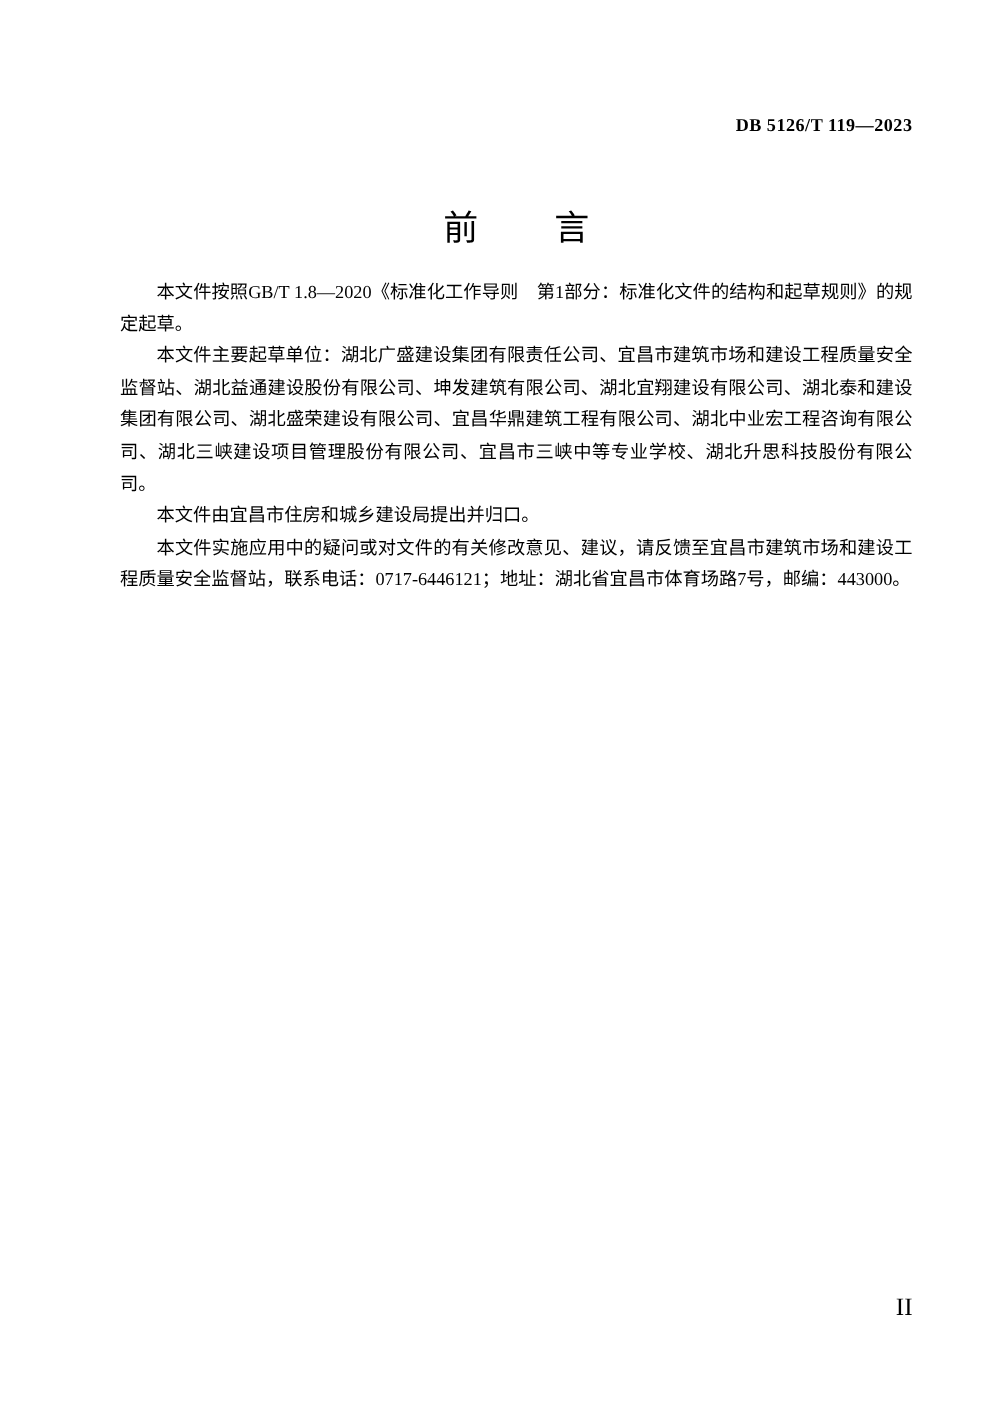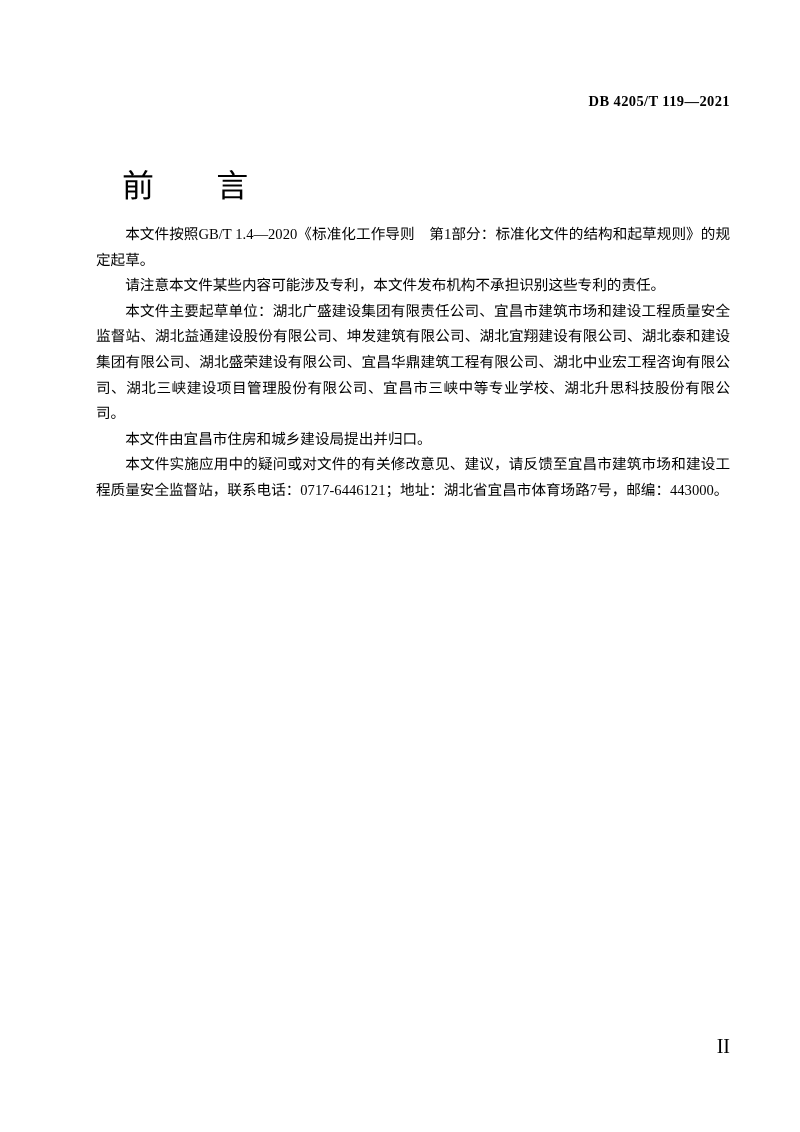--- a/index.html
+++ b/index.html
@@ -45,23 +45,23 @@
     font-size: 14.5px;
     letter-spacing: 0.4px;
     color: #000;
   }
   
   .title {
     position: absolute;
     top: 160px;
     left: 0;
     width: 634px;
-    text-align: left;
+    text-align: center;
     font-family: "DejaVu Serif", "Liberation Serif", serif;
-    font-size: 32px;
+    font-size: 28px;
     letter-spacing: 26px;
     text-indent: 26px;
     color: #000;
   }
   
   .body-text {
     position: absolute;
     top: 222px;
     left: 0;
     width: 634px;
@@ -89,28 +89,27 @@
     color: #000;
   }
 </style>
 </head>
 <body>
 
 <div class="page">
   <div class="content">
 
     <div class="header-row">
-      <span class="std-number">DB 4205/T 119—2021</span>
+      <span class="std-number">DB 5126/T 119—2023</span>
     </div>
 
     <div class="title">前        言</div>
 
     <div class="body-text">
-      <p class="para">本文件按照GB/T 1.4—2020《标准化工作导则　第1部分：标准化文件的结构和起草规则》的规定起草。</p>
-      <p class="para">请注意本文件某些内容可能涉及专利，本文件发布机构不承担识别这些专利的责任。</p>
+      <p class="para">本文件按照GB/T 1.8—2020《标准化工作导则　第1部分：标准化文件的结构和起草规则》的规定起草。</p>
       <p class="para">本文件主要起草单位：湖北广盛建设集团有限责任公司、宜昌市建筑市场和建设工程质量安全监督站、湖北益通建设股份有限公司、坤发建筑有限公司、湖北宜翔建设有限公司、湖北泰和建设集团有限公司、湖北盛荣建设有限公司、宜昌华鼎建筑工程有限公司、湖北中业宏工程咨询有限公司、湖北三峡建设项目管理股份有限公司、宜昌市三峡中等专业学校、湖北升思科技股份有限公司。</p>
       <p class="para">本文件由宜昌市住房和城乡建设局提出并归口。</p>
       <p class="para">本文件实施应用中的疑问或对文件的有关修改意见、建议，请反馈至宜昌市建筑市场和建设工程质量安全监督站，联系电话：0717-6446121；地址：湖北省宜昌市体育场路7号，邮编：443000。</p>
     </div>
 
     <div class="footer">
       <span>II</span>
     </div>
 
   </div>

